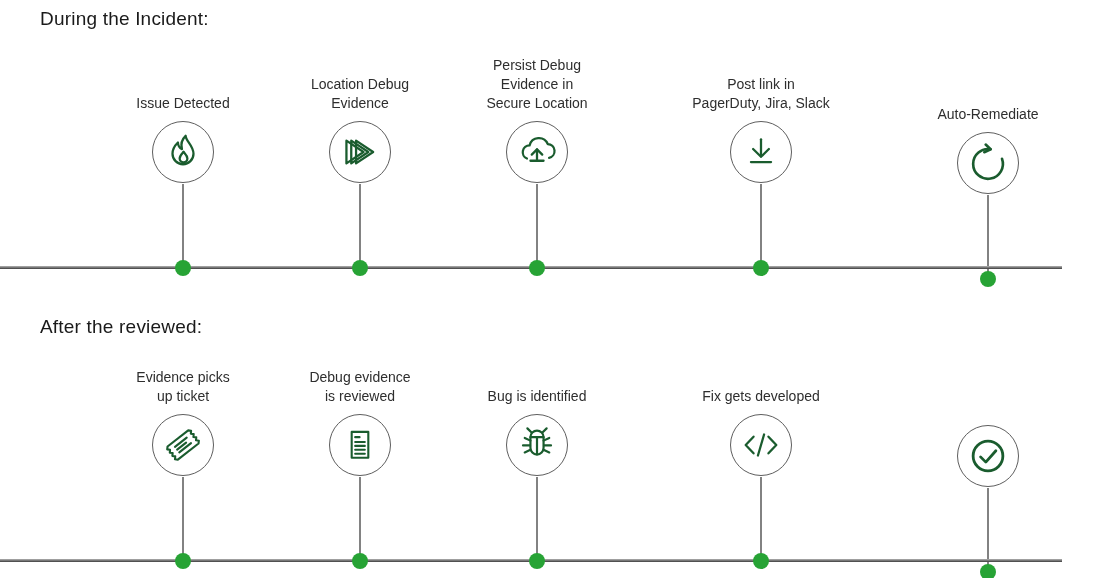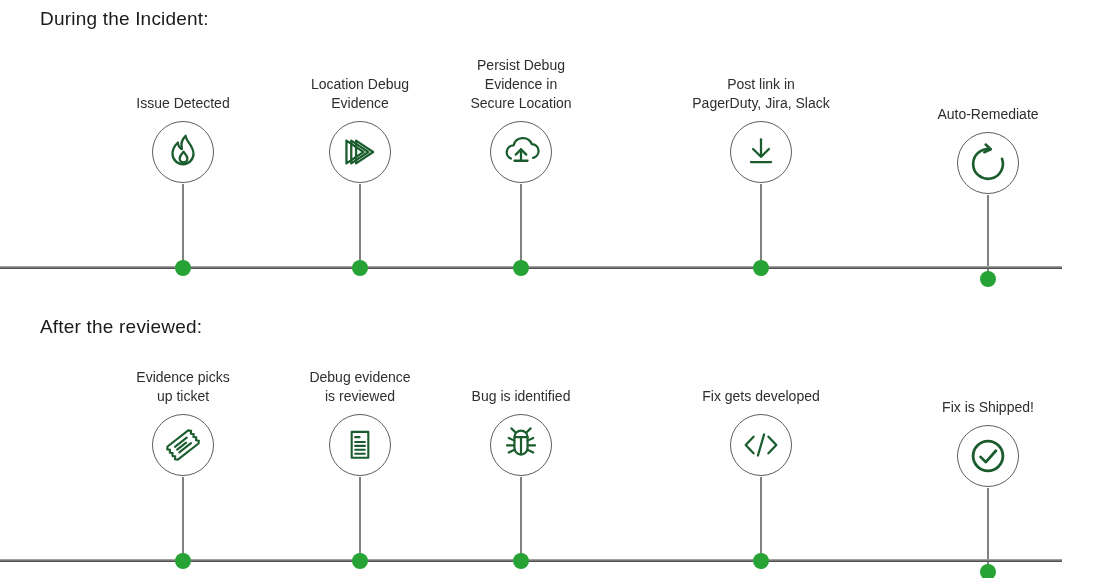--- a/index.html
+++ b/index.html
@@ -30,21 +30,21 @@
   .s1 .heading{top:8px;}
   .s2 .heading{top:23px;}
   .timeline{
     position:absolute;left:0;right:0;top:266px;height:3px;
     background:linear-gradient(to bottom,#b3b3b3,#3d3d3d);
     z-index:1;
   }
   .step{position:absolute;top:0;width:200px;height:278px;}
   .c1{left:83px;}
   .c2{left:260px;}
-  .c3{left:421px;}
+  .c3{left:437px;}
   .c4{left:661px;}
   .c5{left:888px;margin-top:11px;}
   .step-label{
     position:absolute;top:0;left:-12px;right:-12px;height:113px;
     display:flex;align-items:flex-end;justify-content:center;
     text-align:center;white-space:pre-line;
     font-size:14px;line-height:19px;color:var(--label-color);
   }
   .step-circle{
     position:absolute;top:121px;left:50%;margin-left:-31px;
@@ -201,21 +201,20 @@
         <path d="M15.5 14.5 L6.5 24 L15.5 33.5"></path>
         <path d="M32.5 14.5 L41.5 24 L32.5 33.5"></path>
         <path d="M27.5 12 L20.5 36"></path>
       </svg>
     </div>
     <div class="connector"></div>
     <div class="dot"></div>
   </div>
 
   <div class="step c5">
-    <div class="step-label">Fix is Shipped!</div>
     <div class="step-circle">
       <svg viewBox="0 0 48 48" style="stroke-width:3.2">
         <circle cx="24" cy="24" r="17"></circle>
         <path d="M15.5 25 l6 6 l11.5 -13"></path>
       </svg>
     </div>
     <div class="connector"></div>
     <div class="dot"></div>
   </div>
 </div>

